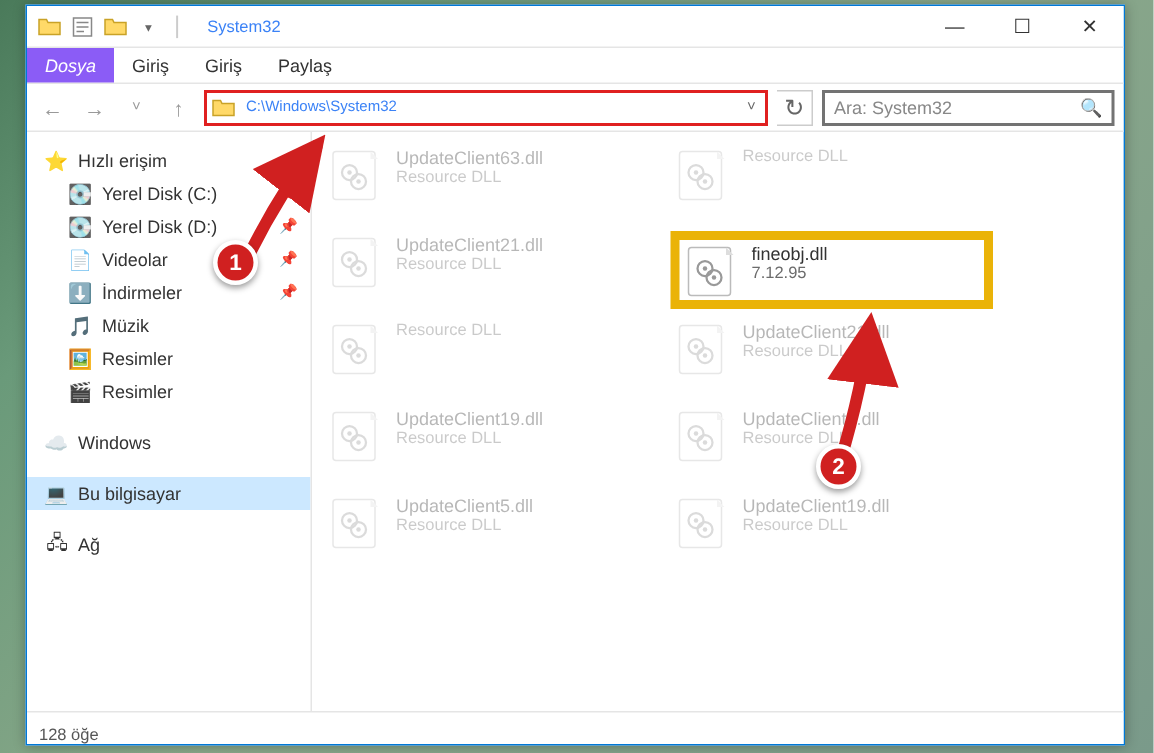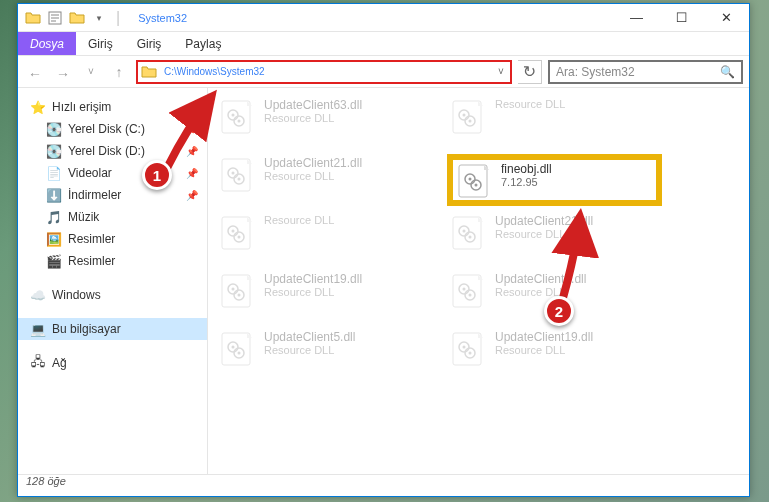--- a/index.html
+++ b/index.html
@@ -32,21 +32,21 @@
 .sidebar-item .pin { position: absolute; right: 8px; color: #888; font-size: 10px; }
 .sb-icon { width: 16px; height: 16px; display: flex; align-items: center; justify-content: center; font-size: 13px; }
 .sidebar-spacer { height: 12px; }
 .content { flex: 1; background: #fff; padding: 8px; display: flex; flex-wrap: wrap; align-content: flex-start; gap: 6px 16px; position: relative; overflow: hidden; }
 .file-item { width: 215px; height: 52px; display: flex; align-items: flex-start; gap: 8px; padding: 2px; opacity: 0.35; }
 .file-item.highlighted { border: 6px solid #eab308; opacity: 1; }
 .file-icon { width: 38px; height: 38px; display: flex; align-items: center; justify-content: center; }
 .file-info { flex: 1; display: flex; flex-direction: column; font-size: 12px; color: #333; overflow: hidden; }
 .file-name { white-space: nowrap; overflow: hidden; text-overflow: ellipsis; }
 .file-sub { color: #6b6b6b; font-size: 11px; white-space: nowrap; overflow: hidden; text-overflow: ellipsis; }
-.statusbar { height: 22px; border-top: 1px solid #e5e5e5; display: flex; align-items: flex-start; padding: 0 8px; font-size: 11px; color: #555; background: #fff; font-style: italic; }
+.statusbar { height: 22px; border-top: 1px solid #e5e5e5; display: flex; align-items: flex-end; padding: 0 8px; font-size: 11px; color: #555; background: #fff; }
 .annotation { position: absolute; pointer-events: none; z-index: 100; }
 .arrow1 { left: 157px; top: 88px; }
 .arrow2 { left: 520px; top: 208px; }
 .badge { width: 30px; height: 30px; border-radius: 50%; background: #d02020; border: 3px solid #fff; color: #fff; display: flex; align-items: center; justify-content: center; font-size: 15px; font-weight: bold; box-shadow: 0 2px 4px rgba(0,0,0,0.4); }
 .badge1 { position: absolute; left: 142px; top: 160px; z-index: 101; }
 .badge2 { position: absolute; left: 544px; top: 296px; z-index: 101; }
 </style>
 </head>
 <body>
 

